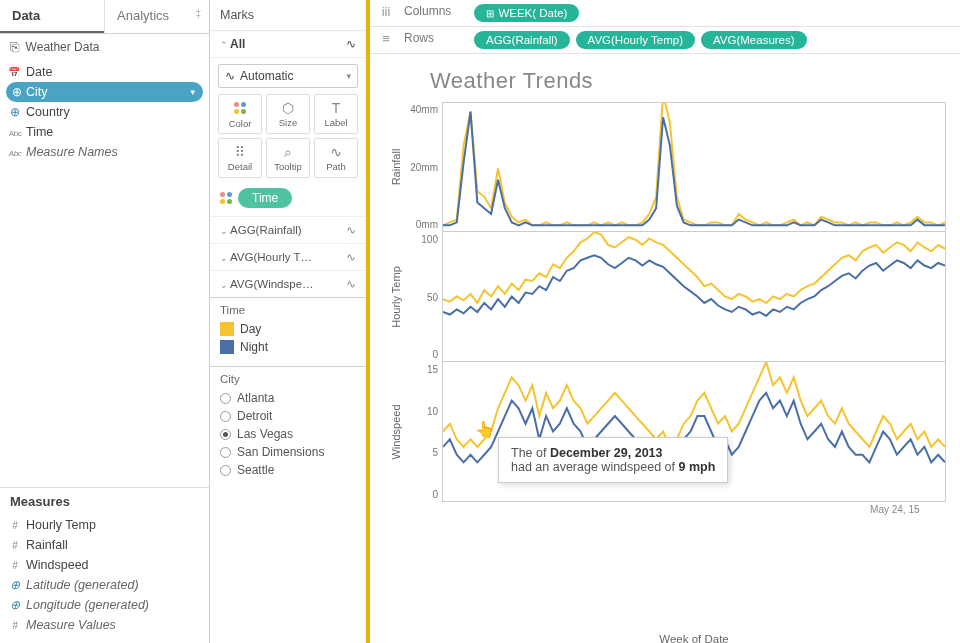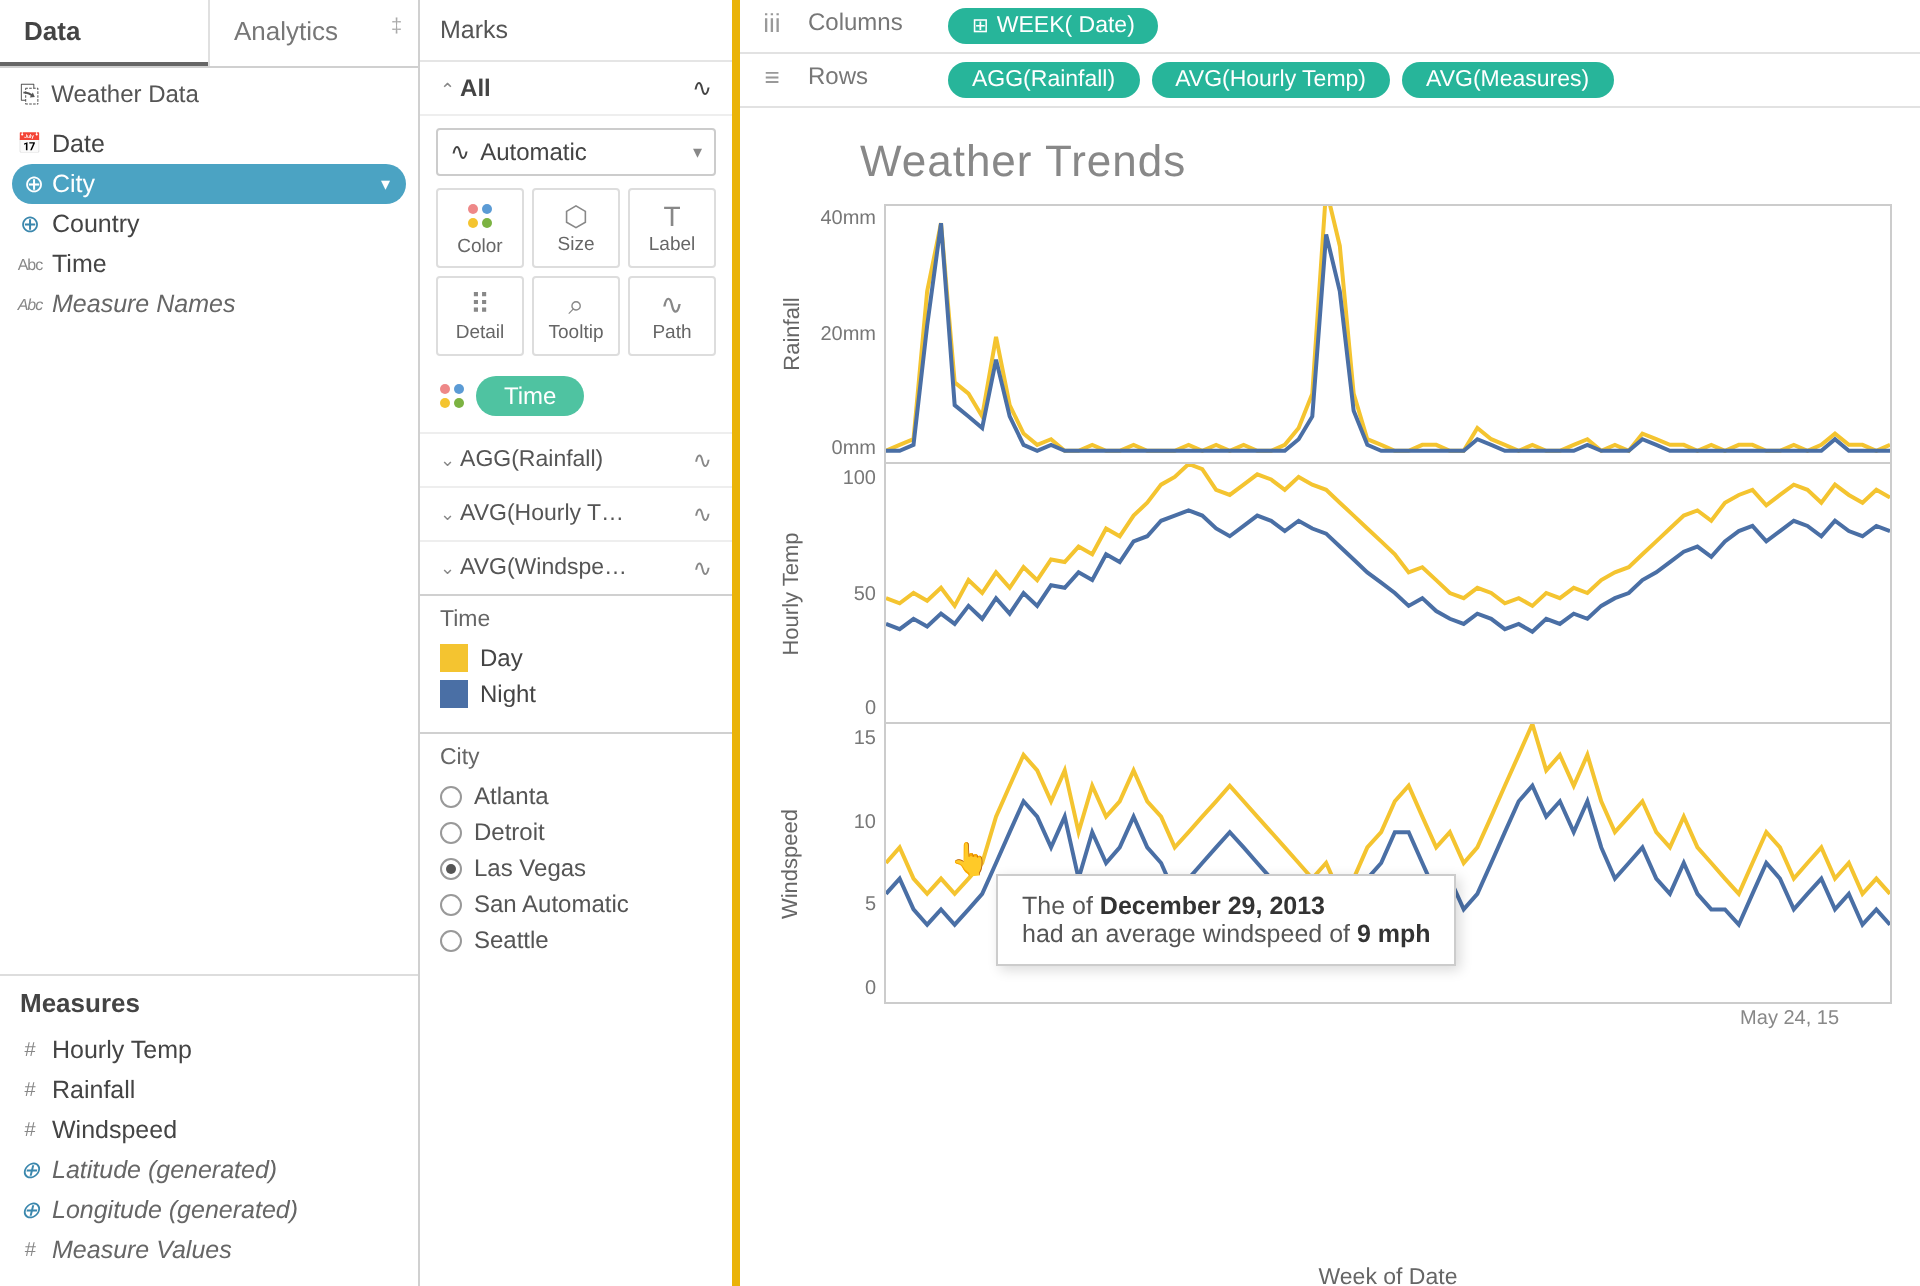--- a/index.html
+++ b/index.html
@@ -248,21 +248,21 @@
           <div class="radio-item">
             <span class="radio"></span>
             <span>Detroit</span>
           </div>
           <div class="radio-item">
             <span class="radio checked"></span>
             <span>Las Vegas</span>
           </div>
           <div class="radio-item">
             <span class="radio"></span>
-            <span>San Automatic</span>
+            <span>San Dimensions</span>
           </div>
           <div class="radio-item">
             <span class="radio"></span>
             <span>Seattle</span>
           </div>
         </div>
     </div>
   </div>
 
   <div class="worksheet">

